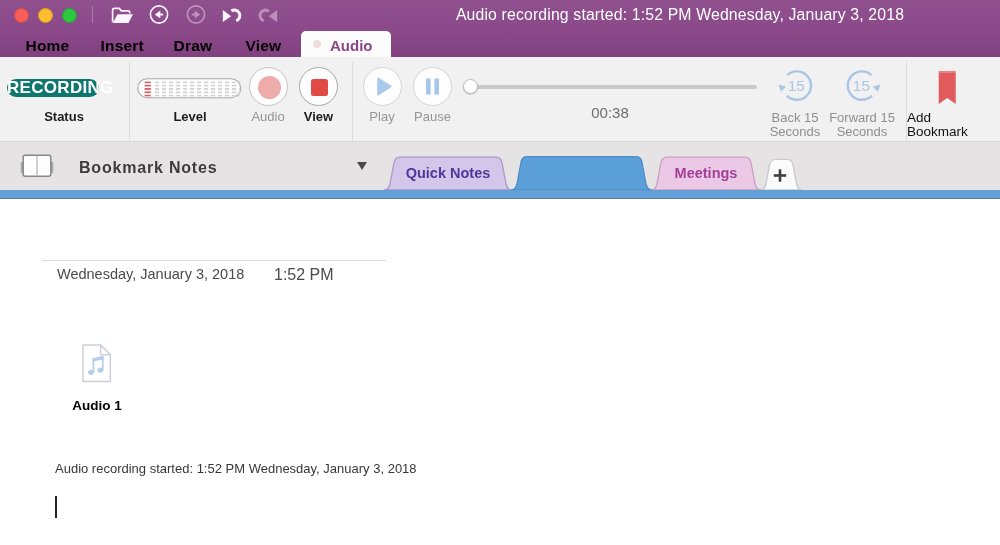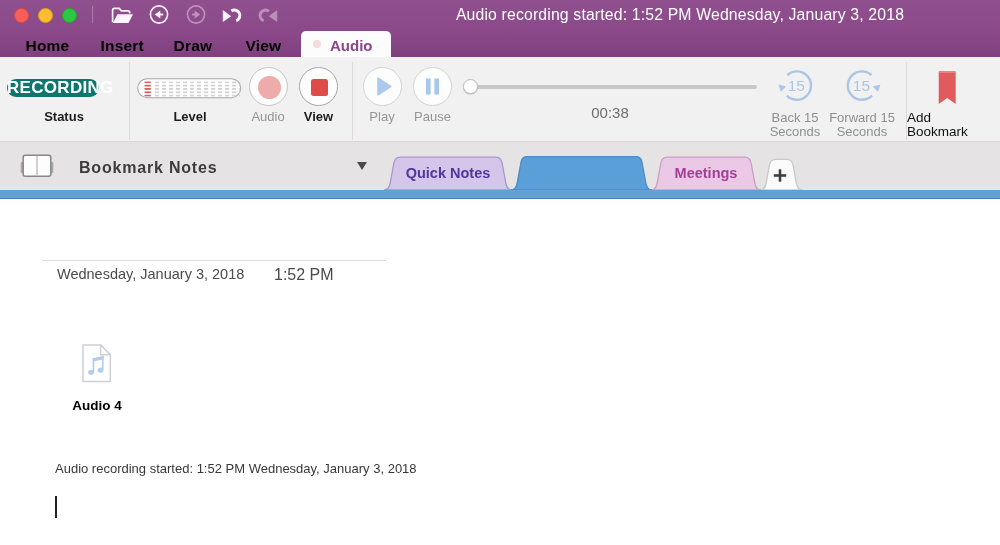--- a/index.html
+++ b/index.html
@@ -197,15 +197,15 @@
     <path d="M1 1 L18.6 1 L28.3 10.7 L28.3 37.5 L1 37.5 Z" fill="#fff" stroke="#ccd0d8" stroke-width="1.5" stroke-linejoin="round"></path>
     <path d="M18.6 1 L18.6 10.7 L28.3 10.7 Z" fill="#fff" stroke="#ccd0d8" stroke-width="1.5" stroke-linejoin="round"></path>
     <g fill="#b3cdea">
       <ellipse cx="9" cy="28.3" rx="3" ry="2.5" transform="rotate(-15 9 28.3)"></ellipse>
       <ellipse cx="18.4" cy="26.2" rx="3" ry="2.5" transform="rotate(-15 18.4 26.2)"></ellipse>
       <rect x="10.6" y="14.2" width="1.7" height="14"></rect>
       <rect x="19.9" y="12.2" width="1.7" height="14"></rect>
       <path d="M10.6 14.2 L21.6 11.8 L21.6 15.3 L10.6 17.7 Z"></path>
     </g>
   </svg>
-  <div id="audioname" class="abs">Audio 4</div>
+  <div id="audioname" class="abs">Audio 1</div>
   <div id="bodytext" class="abs">Audio recording started: 1:52 PM Wednesday, January 3, 2018</div>
   <div id="cursor" class="abs"></div>
 
 </body></html>

